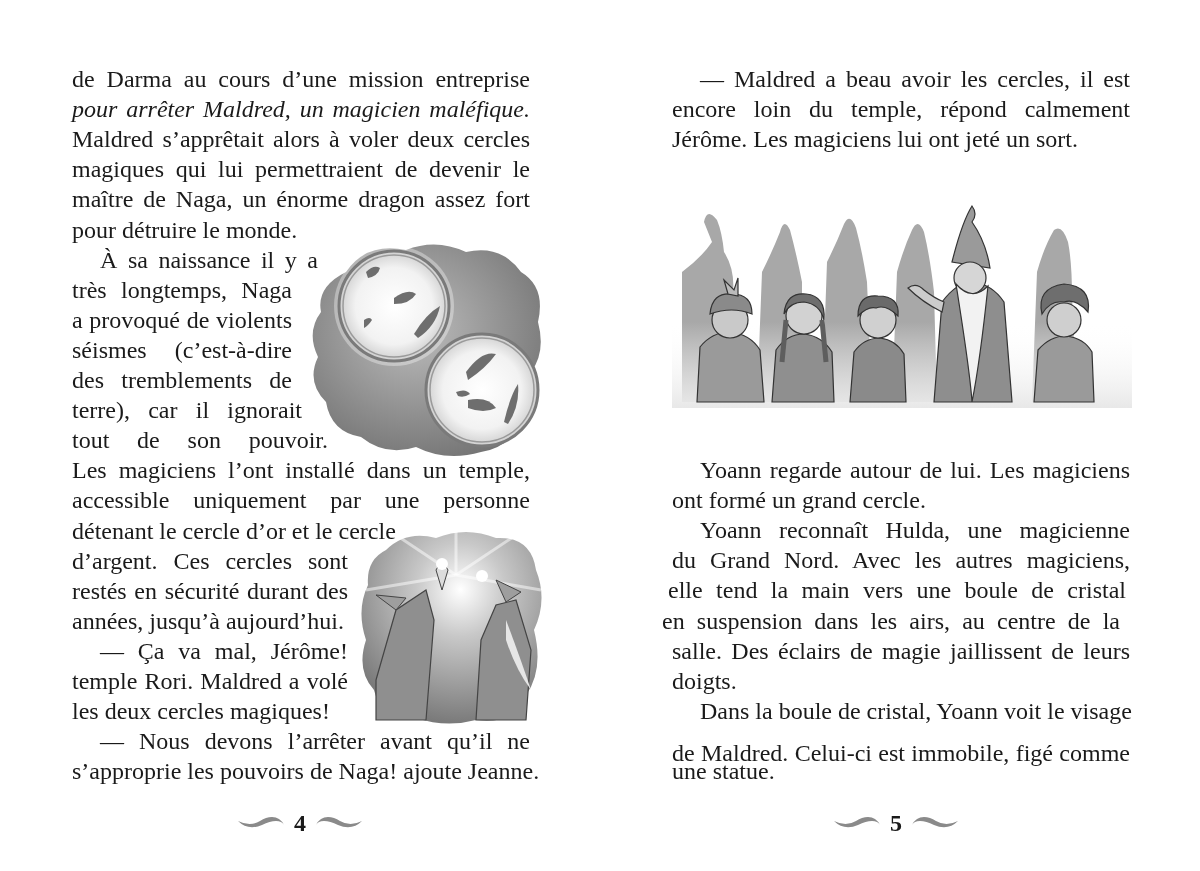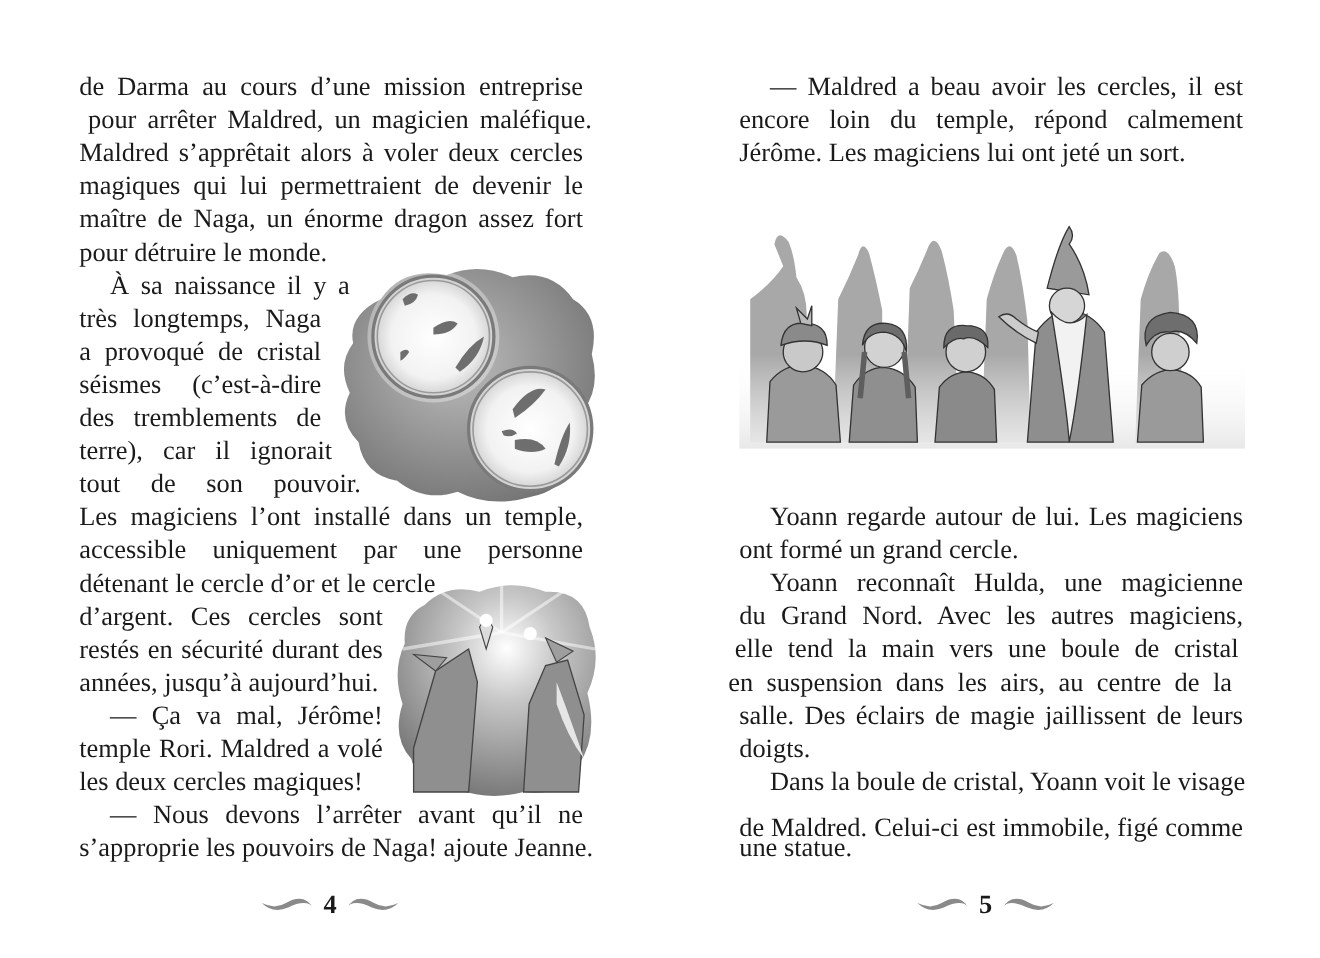--- a/index.html
+++ b/index.html
@@ -14,28 +14,28 @@
   .folio .num { font-size:24px; font-weight:bold; color:#1a1a1a; }
   .swash { width:50px; height:20px; }
   .illus { position:absolute; }
 </style>
 </head>
 <body>
 
 <div class="page left">
   <div id="left-lines">
       <div class="line just" style="left: 72px; top: 64px; width: 458px;">de Darma au cours d’une mission entreprise</div>
-      <div class="line just" style="left: 80px; top: 94.1px; width: 458px;">pour arrêter Maldred, un magicien maléfique.</div>
+      <div class="line just" style="left: 72px; top: 94.1px; width: 458px; font-style: italic;">pour arrêter Maldred, un magicien maléfique.</div>
       <div class="line just" style="left: 72px; top: 124.2px; width: 458px;">Maldred s’apprêtait alors à voler deux cercles</div>
       <div class="line just" style="left: 72px; top: 154.3px; width: 458px;">magiques qui lui permettraient de devenir le</div>
       <div class="line just" style="left: 72px; top: 184.4px; width: 458px;">maître de Naga, un énorme dragon assez fort</div>
       <div class="line" style="left: 72px; top: 214.5px; width: 458px;">pour détruire le monde.</div>
       <div class="line just" style="left: 100px; top: 244.6px; width: 218px;">À sa naissance il y a</div>
       <div class="line just" style="left: 72px; top: 274.7px; width: 220px;">très longtemps, Naga</div>
-      <div class="line just" style="left: 72px; top: 304.8px; width: 220px;">a provoqué de cristal</div>
+      <div class="line just" style="left: 72px; top: 304.8px; width: 220px;">a provoqué de violents</div>
       <div class="line just" style="left: 72px; top: 334.9px; width: 220px;">séismes (c’est-à-dire</div>
       <div class="line just" style="left: 72px; top: 365px; width: 220px;">des tremblements de</div>
       <div class="line just" style="left: 72px; top: 395.1px; width: 230px;">terre), car il ignorait</div>
       <div class="line just" style="left: 72px; top: 425.2px; width: 256px;">tout de son pouvoir.</div>
       <div class="line just" style="left: 72px; top: 455.3px; width: 458px;">Les magiciens l’ont installé dans un temple,</div>
       <div class="line just" style="left: 72px; top: 485.4px; width: 458px;">accessible uniquement par une personne</div>
       <div class="line" style="left: 72px; top: 515.5px; width: 310px;">détenant le cercle d’or et le cercle</div>
       <div class="line just" style="left: 72px; top: 545.6px; width: 276px;">d’argent. Ces cercles sont</div>
       <div class="line just" style="left: 72px; top: 575.7px; width: 276px;">restés en sécurité durant des</div>
       <div class="line" style="left: 72px; top: 605.8px; width: 276px;">années, jusqu’à aujourd’hui.</div>

